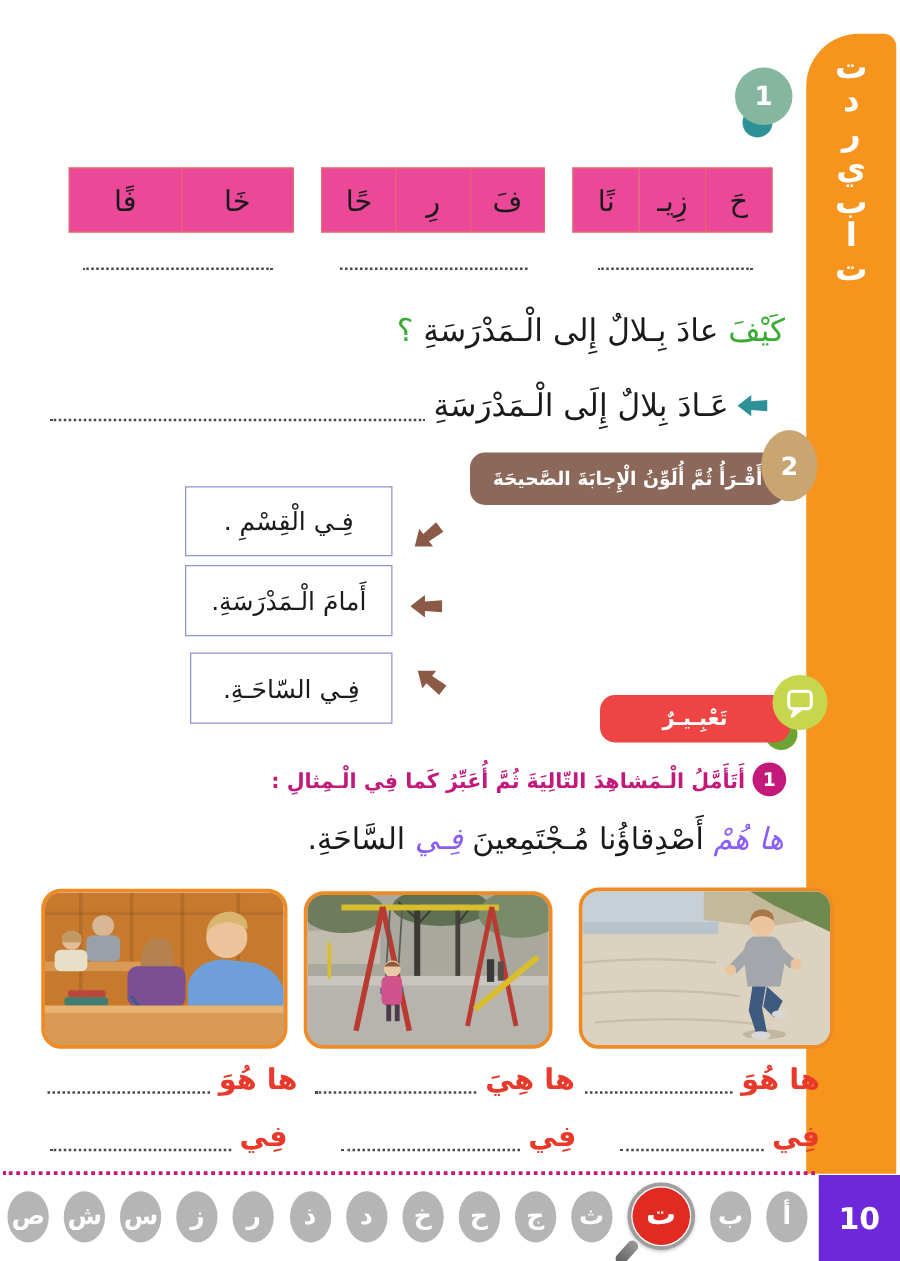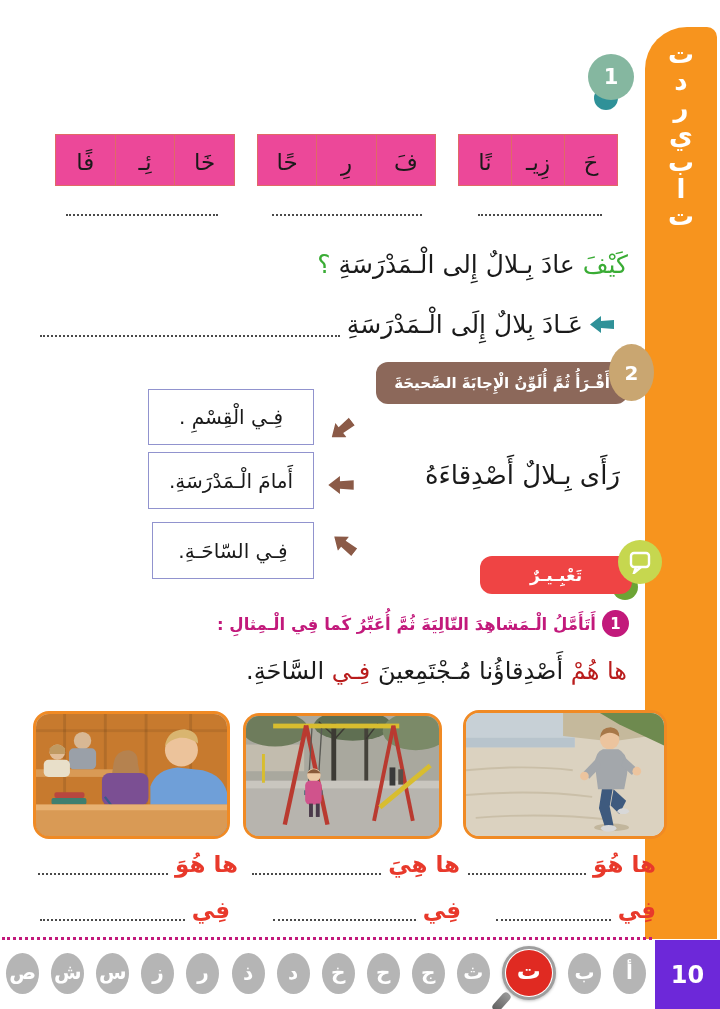--- a/index.html
+++ b/index.html
@@ -61,21 +61,21 @@
   .arr2 { left:328px; top:476px; }
   .arr3 { left:330px; top:535px; transform:rotate(38deg); }
   .stem { position:absolute; right:100px; top:456px; direction:rtl; font-size:26px; color:#1a1a1a;
           white-space:nowrap; line-height:1.5; }
 
   
   .instruction { position:absolute; right:124px; top:612px; direction:rtl; font-size:16.5px; font-weight:bold;
                  color:#C2197B; white-space:nowrap; line-height:1.6; }
   .example { position:absolute; right:93px; top:652px; direction:rtl; font-size:24px; color:#1a1a1a;
              white-space:nowrap; line-height:1.6; }
-  .txt-red { color:#b91c1c; }
+  .txt-red { color:#8b5cf6;font-style:italic; }
 
   .photo { position:absolute; border:3px solid #F08A24; border-radius:16px; overflow:hidden; z-index:3; background:#ddd; }
   .photo1 { left:33px;  top:711px; width:197px; height:128px; }
   .photo2 { left:243px; top:713px; width:199px; height:126px; }
   .photo3 { left:463px; top:710px; width:204px; height:129px; }
   .photo svg { display:block; width:100%; height:100%; }
 
   .cap-row { position:absolute; display:flex; direction:rtl; align-items:center; gap:7px; z-index:3; }
   .cap { font-size:23px; font-weight:bold; color:#E8392B; white-space:nowrap; line-height:1.5; }
   .cap-blank { flex:1; align-self:flex-end; margin-bottom:7px; height:12px; }
@@ -128,21 +128,20 @@
     <div class="syl-cell">زِيـ</div>
     <div class="syl-cell">نًا</div>
   </div>
   <div class="syl-group g2">
     <div class="syl-cell">فَ</div>
     <div class="syl-cell">رِ</div>
     <div class="syl-cell">حًا</div>
   </div>
   <div class="syl-group g3">
     <div class="syl-cell">خَا</div>
-    <div class="syl-cell">ئِـ</div>
     <div class="syl-cell">فًا</div>
   </div>
   <div class="syl-blank blank b1"></div>
   <div class="syl-blank blank b2"></div>
   <div class="syl-blank blank b3"></div>
 
   <div class="question">
     <span class="txt-green">كَيْفَ</span>
     <span>عادَ بِـلالٌ إِلى الْـمَدْرَسَةِ</span>
     <span class="txt-green">؟</span>
@@ -171,21 +170,20 @@
   <span class="opt-arrow arr2">
     <svg width="26" height="18" viewBox="0 0 24 17">
         <path d="M0,8.5 L11,0 L11,5 L24,4 L24,13 L11,12 L11,17 Z" fill="#8B5A47"></path>
       </svg>
   </span>
   <span class="opt-arrow arr3">
     <svg width="26" height="18" viewBox="0 0 24 17">
         <path d="M0,8.5 L11,0 L11,5 L24,4 L24,13 L11,12 L11,17 Z" fill="#8B5A47"></path>
       </svg>
   </span>
-  <div class="stem">رَأَى بِـلالٌ أَصْدِقاءَهُ</div>
 
   <div class="badge badge3-back"></div>
   <div class="badge badge3">
     <svg width="24" height="24" viewBox="0 0 24 24" fill="none" stroke="#fff" stroke-width="2.4">
       <rect x="3" y="3" width="18" height="14" rx="3"></rect>
         <path d="M8 17 L6 23 L13 17"></path>
     </svg>
   </div>
   <div class="banner banner3">تَعْبِـيـرٌ</div>
 

